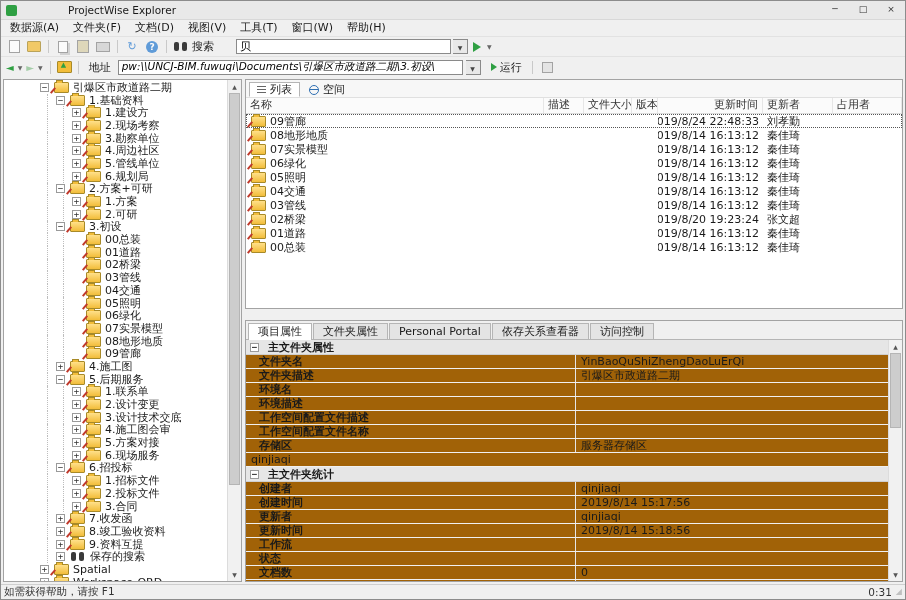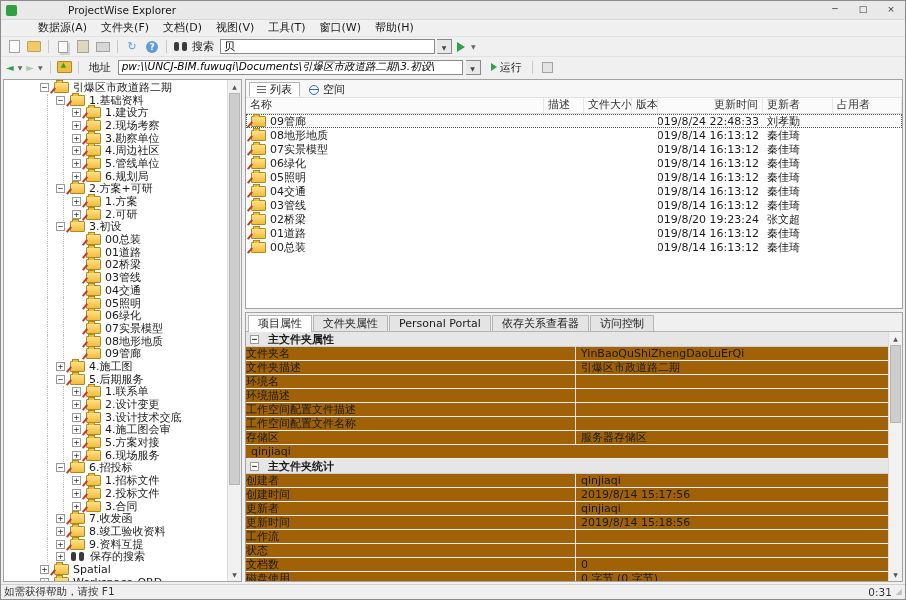--- a/index.html
+++ b/index.html
@@ -7,21 +7,21 @@
   .window{width:906px;height:600px;display:flex;flex-direction:column;background:#f0f0f0;
     border:1px solid #8c8c8c;box-sizing:border-box;}
   
   .titlebar{height:18px;flex:none;display:flex;align-items:center;background:#e9e9e9;
     padding-left:5px;gap:5px;border-bottom:1px solid #d8d8d8;}
   .app-icon{width:11px;height:11px;background:#2fa043;border-radius:2px;flex:none;}
   .title-text{font-size:10.5px;margin-left:46px;}
   .win-controls{margin-left:auto;display:flex;height:100%;}
   .win-btn{width:28px;text-align:center;font-size:9px;line-height:17px;color:#333;}
   
-  .menubar{height:16px;flex:none;display:flex;align-items:center;background:#f0f0f0;padding-left:2px;margin-left:28px;}
+  .menubar{height:16px;flex:none;display:flex;align-items:center;background:#f0f0f0;padding-left:2px;}
   .menu-item{padding:0 7px;line-height:16px;white-space:nowrap;}
   
   .toolbar{height:19px;flex:none;display:flex;align-items:center;background:#f0f0f0;
     border-top:1px solid #e2e2e2;padding-left:4px;gap:2px;}
   .addressbar{height:20px;flex:none;display:flex;align-items:center;background:#f0f0f0;
     border-top:1px solid #e2e2e2;padding-left:5px;gap:3px;}
   .tb-btn{min-width:18px;height:17px;display:flex;align-items:center;justify-content:center;opacity:.75;}
   .tb-sep{width:1px;height:13px;background:#c9c9c9;margin:0 3px;flex:none;}
   .i-page{width:9px;height:11px;background:#fff;border:1px solid #8a8a8a;}
   .i-folder-s{width:12px;height:9px;background:#f2bd3a;border:1px solid #a88a28;border-radius:1px;}
@@ -29,21 +29,21 @@
   .i-paste{width:10px;height:11px;background:#d9cfa8;border:1px solid #8a8a8a;}
   .i-print{width:12px;height:8px;background:#cfcfcf;border:1px solid #8a8a8a;}
   .i-refresh{font-size:11px;color:#2f7fd0;line-height:11px;}
   .i-help{width:12px;height:12px;border-radius:50%;background:#2f7fd0;color:#fff;font-size:9px;
     line-height:12px;text-align:center;font-weight:bold;}
   .icon-binoculars{width:13px;height:9px;position:relative;flex:none;margin:0 2px;}
   .icon-binoculars::before,.icon-binoculars::after{content:'';position:absolute;top:0;width:5px;
     height:9px;background:#3a3a3a;border-radius:2px;}
   .icon-binoculars::before{left:0;}
   .icon-binoculars::after{right:0;}
-  .search-label{margin:0 4px 0 1px;text-align:right;}
+  .search-label{margin:0 20px 0 1px;text-align:right;}
   .tb-input{height:15px;border:1px solid #8a8a8a;font-size:11px;padding:0 3px;background:#fff;
     font-family:inherit;box-sizing:border-box;}
   .combo-caret{width:15px;height:15px;border:1px solid #8a8a8a;border-left:none;background:#e8e8e8;
     font-size:6px;line-height:15px;text-align:center;color:#444;box-sizing:border-box;}
   .i-play{width:0;height:0;border-left:8px solid #2fa043;border-top:5px solid transparent;
     border-bottom:5px solid transparent;margin:0 3px;}
   .i-play.small{border-left-width:6px;border-top-width:4px;border-bottom-width:4px;}
   .nav-arrow{font-size:10px;line-height:17px;}
   .nav-back{color:#2fa043;font-weight:bold;}
   .nav-fwd{color:#a4cda8;font-weight:bold;}
@@ -75,21 +75,21 @@
     background:#c0392b;transform:rotate(40deg);}
   
   .vscroll{width:13px;flex:none;background:#f1f1f1;border-left:1px solid #dcdcdc;display:flex;
     flex-direction:column;align-items:center;}
   .sb-btn{height:13px;width:13px;font-size:6px;line-height:13px;text-align:center;color:#555;}
   .sb-track{flex:1;width:13px;position:relative;}
   .sb-thumb{position:absolute;left:1px;right:1px;top:0;background:#cdcdcd;border:1px solid #b5b5b5;}
   .sb-thumb.tall{height:82%;}
   .sb-thumb.short{height:34%;}
   
-  .right-col{flex:1;display:flex;flex-direction:column;gap:3px;min-width:0;}
+  .right-col{flex:1;display:flex;flex-direction:column;gap:11px;min-width:0;}
   .list-panel{height:230px;flex:none;background:#fff;border:1px solid #a3a3a3;display:flex;
     flex-direction:column;box-sizing:border-box;}
   .list-tabs{height:17px;flex:none;display:flex;align-items:flex-end;background:#f7f7f7;
     border-bottom:1px solid #e0e0e0;padding-left:3px;gap:2px;}
   .ltab{display:flex;align-items:center;gap:4px;padding:1px 7px;height:15px;box-sizing:border-box;}
   .ltab.active{background:#fff;border:1px solid #b5b5b5;border-bottom:1px solid #fff;}
   .i-list{width:9px;height:8px;background:repeating-linear-gradient(#666 0 1px,transparent 1px 3px);}
   .i-globe{width:10px;height:10px;border-radius:50%;border:1px solid #2f6fb2;position:relative;
     box-sizing:border-box;}
   .i-globe::before{content:'';position:absolute;left:0;right:0;top:3px;border-top:1px solid #2f6fb2;}
@@ -110,21 +110,21 @@
   .details-tabs{height:18px;flex:none;display:flex;align-items:flex-end;background:#f0f0f0;
     padding-left:2px;gap:1px;border-bottom:1px solid #b5b5b5;}
   .dtab{padding:1px 9px;height:16px;box-sizing:border-box;background:#e4e4e4;border:1px solid #b5b5b5;
     border-bottom:none;line-height:13px;white-space:nowrap;}
   .dtab.active{background:#fff;height:17px;margin-bottom:-1px;}
   .prop-wrap{flex:1;display:flex;min-height:0;}
   .prop-body{flex:1;overflow:hidden;min-width:0;}
   .prop-section{display:flex;align-items:center;height:14px;background:#e6e6e6;
     border-bottom:1px solid #cfcfcf;font-weight:bold;padding-left:4px;gap:5px;}
   .prop-row{display:flex;height:13px;border-bottom:1px solid #f0f0f0;}
-  .prop-label{width:330px;flex:none;padding-left:0;font-weight:normal;border-right:1px solid #e6e6e6;
+  .prop-label{width:330px;flex:none;padding-left:13px;font-weight:bold;border-right:1px solid #e6e6e6;
     line-height:13px;white-space:nowrap;overflow:hidden;box-sizing:border-box;}
   .prop-value{flex:1;padding-left:5px;line-height:13px;white-space:nowrap;overflow:hidden;}
   
   .statusbar{height:14px;flex:none;display:flex;align-items:center;background:#f0f0f0;
     border-top:1px solid #cfcfcf;padding:0 3px;font-size:10.5px;color:#333;}
   .status-right{margin-left:auto;padding-right:4px;}
   .grip{font-size:8px;color:#c0c0c0;line-height:14px;}
 </style>
 </head>
 <body>

